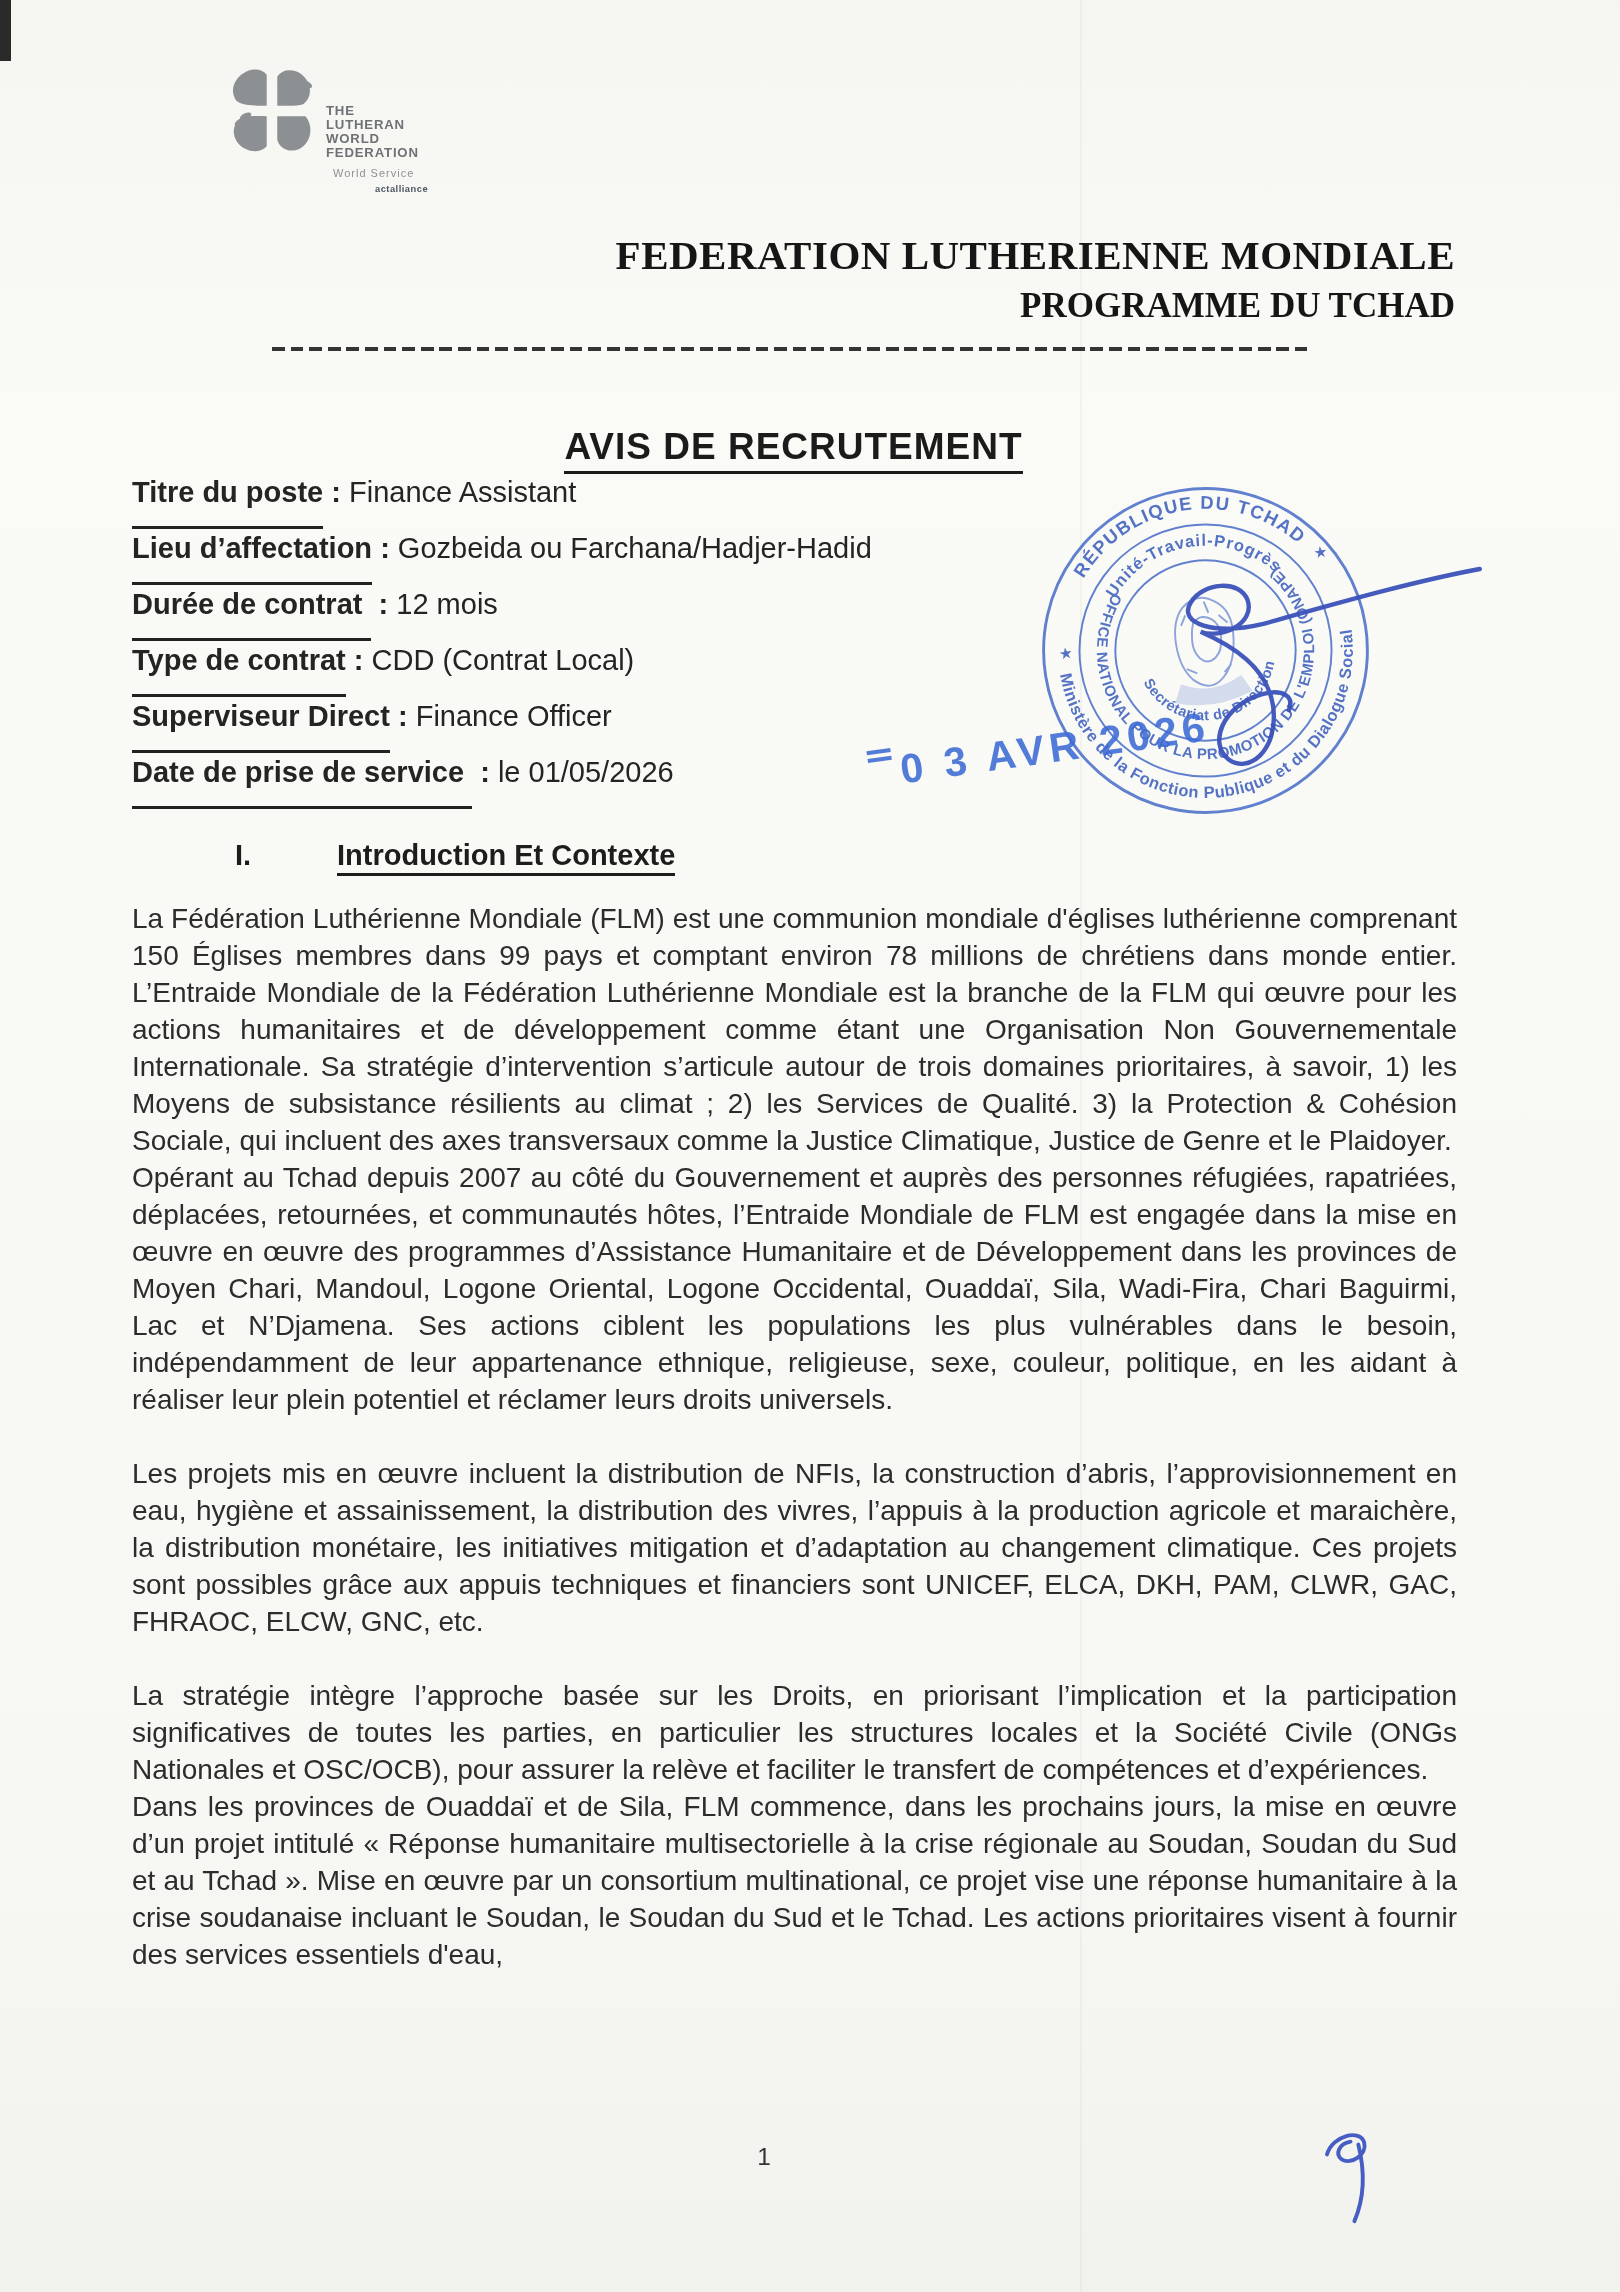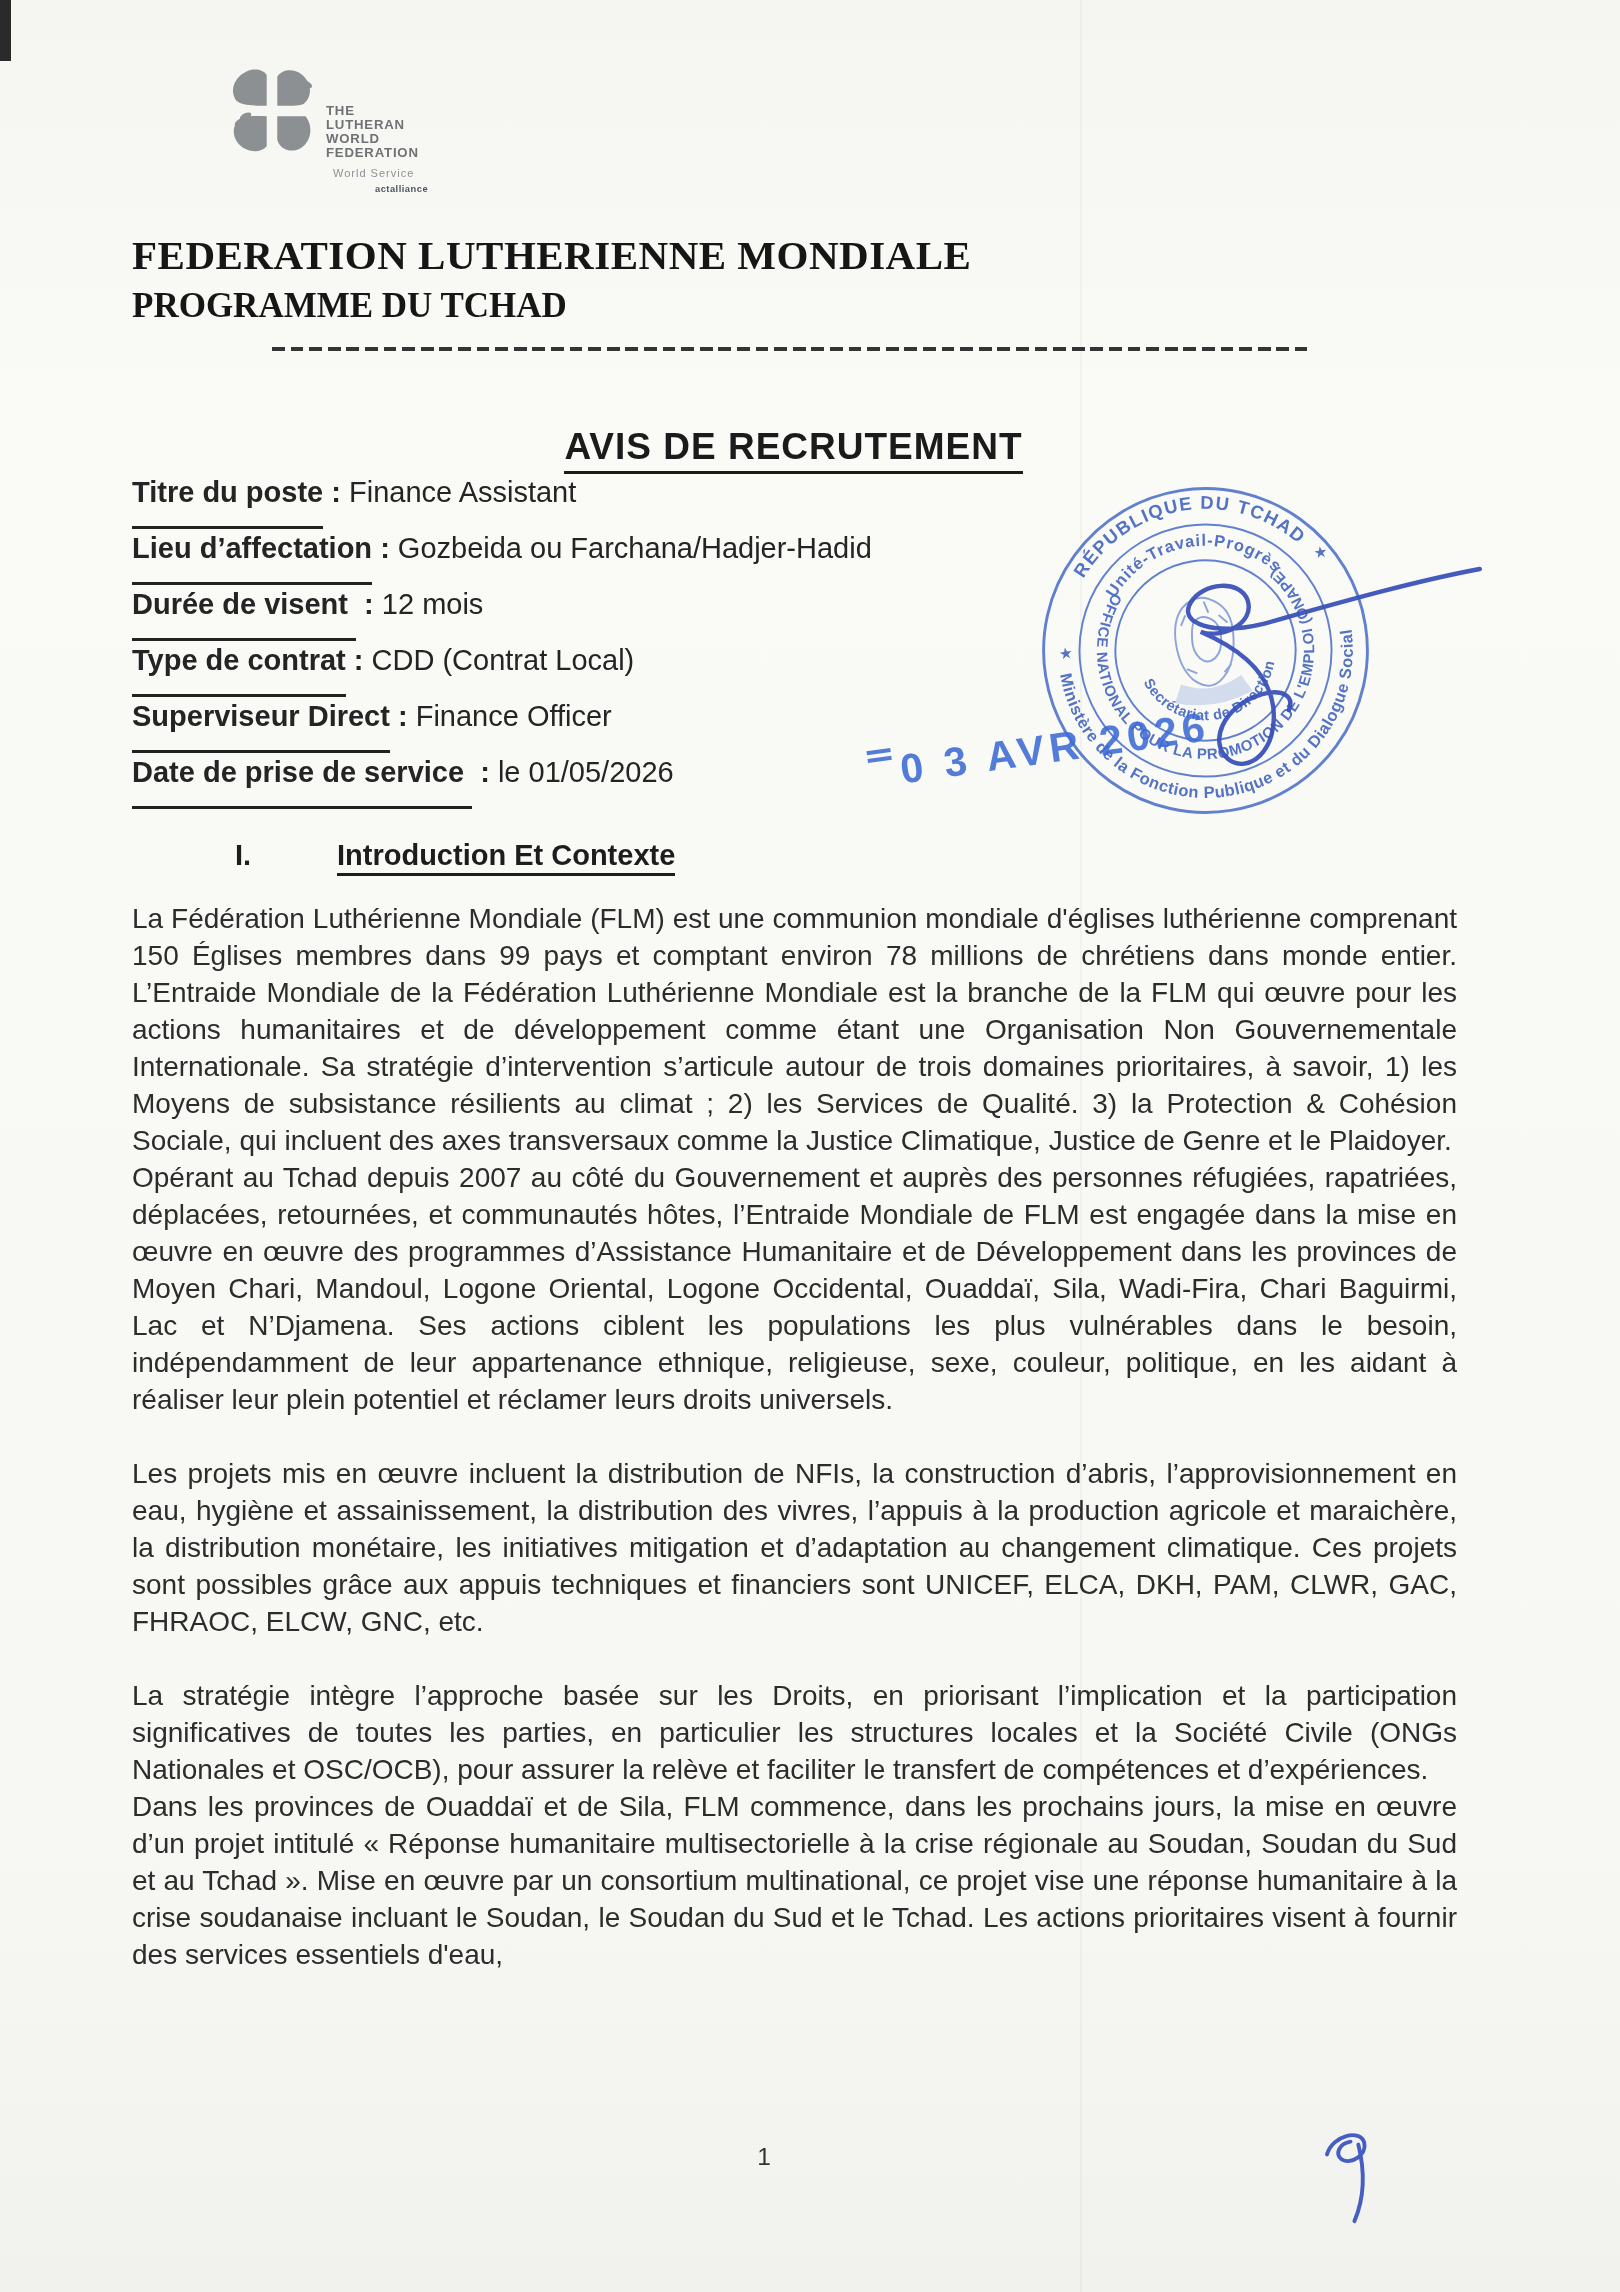--- a/index.html
+++ b/index.html
@@ -11,21 +11,21 @@
 
   
   .logo{position:absolute;left:228px;top:65px;display:flex;gap:10px;}
   .logo-mark{width:88px;height:92px;}
   .logo-text{padding-top:39px;}
   .org-line{font-weight:700;font-size:13.2px;line-height:14px;letter-spacing:0.8px;color:#6f7275;}
   .ws{margin-top:6.9px;margin-left:7px;font-size:11px;color:#8e9194;letter-spacing:1px;}
   .act{margin-top:4.9px;margin-left:41px;font-size:9.3px;font-weight:700;color:#4c565f;letter-spacing:0.5px;padding-left:8px;}
 
   
-  .doc-title{position:absolute;left:132px;top:231px;width:1323px;text-align:left;
+  .doc-title{position:absolute;left:132px;top:231px;width:1323px;text-align:right;
              font-family:"Liberation Serif",serif;font-weight:700;color:#161616;}
   .t1{font-size:41px;letter-spacing:0.5px;}
   .t2{font-size:35px;margin-top:6.9px;}
   .dash-sep{position:absolute;left:272px;top:347px;width:1035px;height:3.9px;
             background:repeating-linear-gradient(90deg,#343434 0 12.7px,transparent 12.7px 18.6px);}
   .notice-wrap{position:absolute;left:132px;top:402px;width:1323px;text-align:center;}
   .notice{display:inline-block;font-size:37px;font-weight:700;letter-spacing:1px;color:#1b1b1b;
           border-bottom:3.9px solid #1b1b1b;padding-bottom:2.9px;margin-top:24px;}
 
   
@@ -100,21 +100,21 @@
   </div>
   <div class="dash-sep"></div>
 
   <div class="notice-wrap">
     <span class="notice">AVIS DE RECRUTEMENT</span>
   </div>
 
   <div class="details">
     <div class="drow"><span class="dlabel">Titre du poste</span><span class="dsep"> : </span><span class="dval">Finance Assistant</span></div>
     <div class="drow"><span class="dlabel">Lieu d’affectation</span><span class="dsep"> : </span><span class="dval">Gozbeida ou Farchana/Hadjer-Hadid</span></div>
-    <div class="drow"><span class="dlabel">Durée de visent </span><span class="dsep"> : </span><span class="dval">12 mois</span></div>
+    <div class="drow"><span class="dlabel">Durée de contrat </span><span class="dsep"> : </span><span class="dval">12 mois</span></div>
     <div class="drow"><span class="dlabel">Type de contrat</span><span class="dsep"> : </span><span class="dval">CDD (Contrat Local)</span></div>
     <div class="drow"><span class="dlabel">Superviseur Direct</span><span class="dsep"> : </span><span class="dval">Finance Officer</span></div>
     <div class="drow"><span class="dlabel">Date de prise de service </span><span class="dsep"> : </span><span class="dval">le 01/05/2026</span></div>
   </div>
 
   <svg class="stamp" viewBox="0 0 360 360">
     <defs>
       <path id="arcTopOuter" d="M 34 180 A 146 146 0 0 1 326 180"></path>
       <path id="arcBotOuter" d="M 28 180 A 152 152 0 0 0 332 180"></path>
       <path id="arcMid" d="M 100.8 100.8 A 112 112 0 1 0 259.2 100.8"></path>

